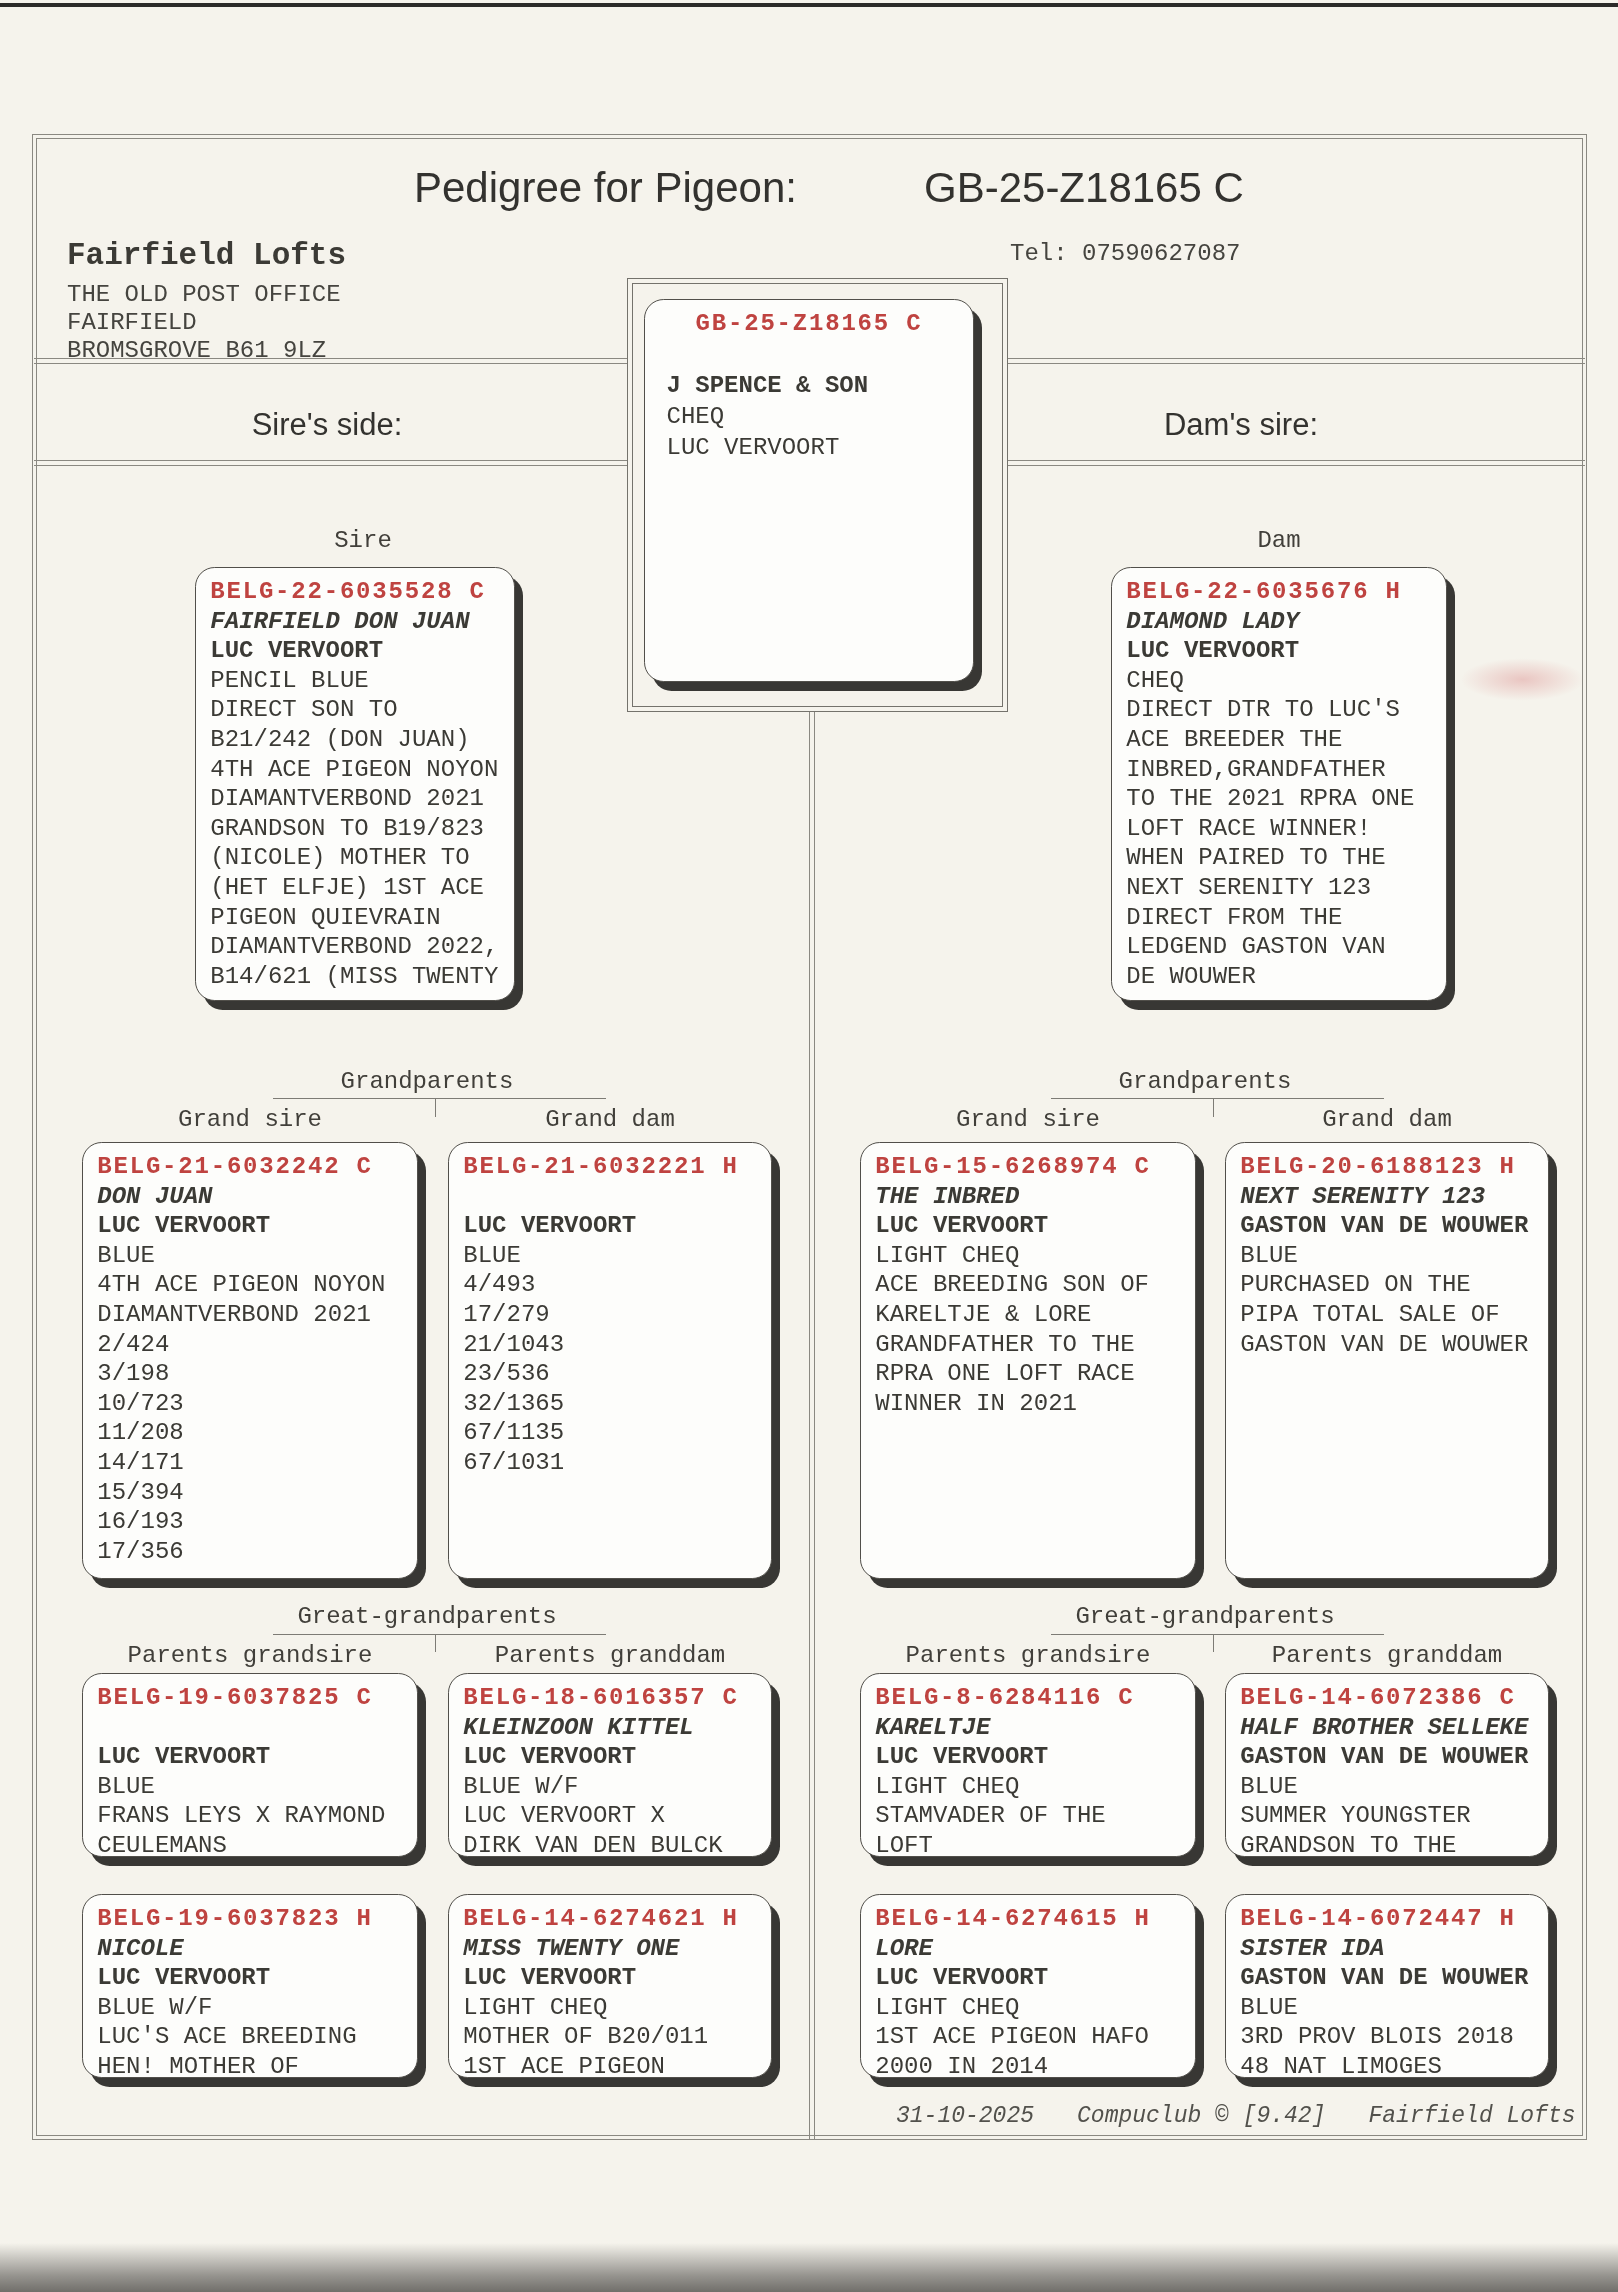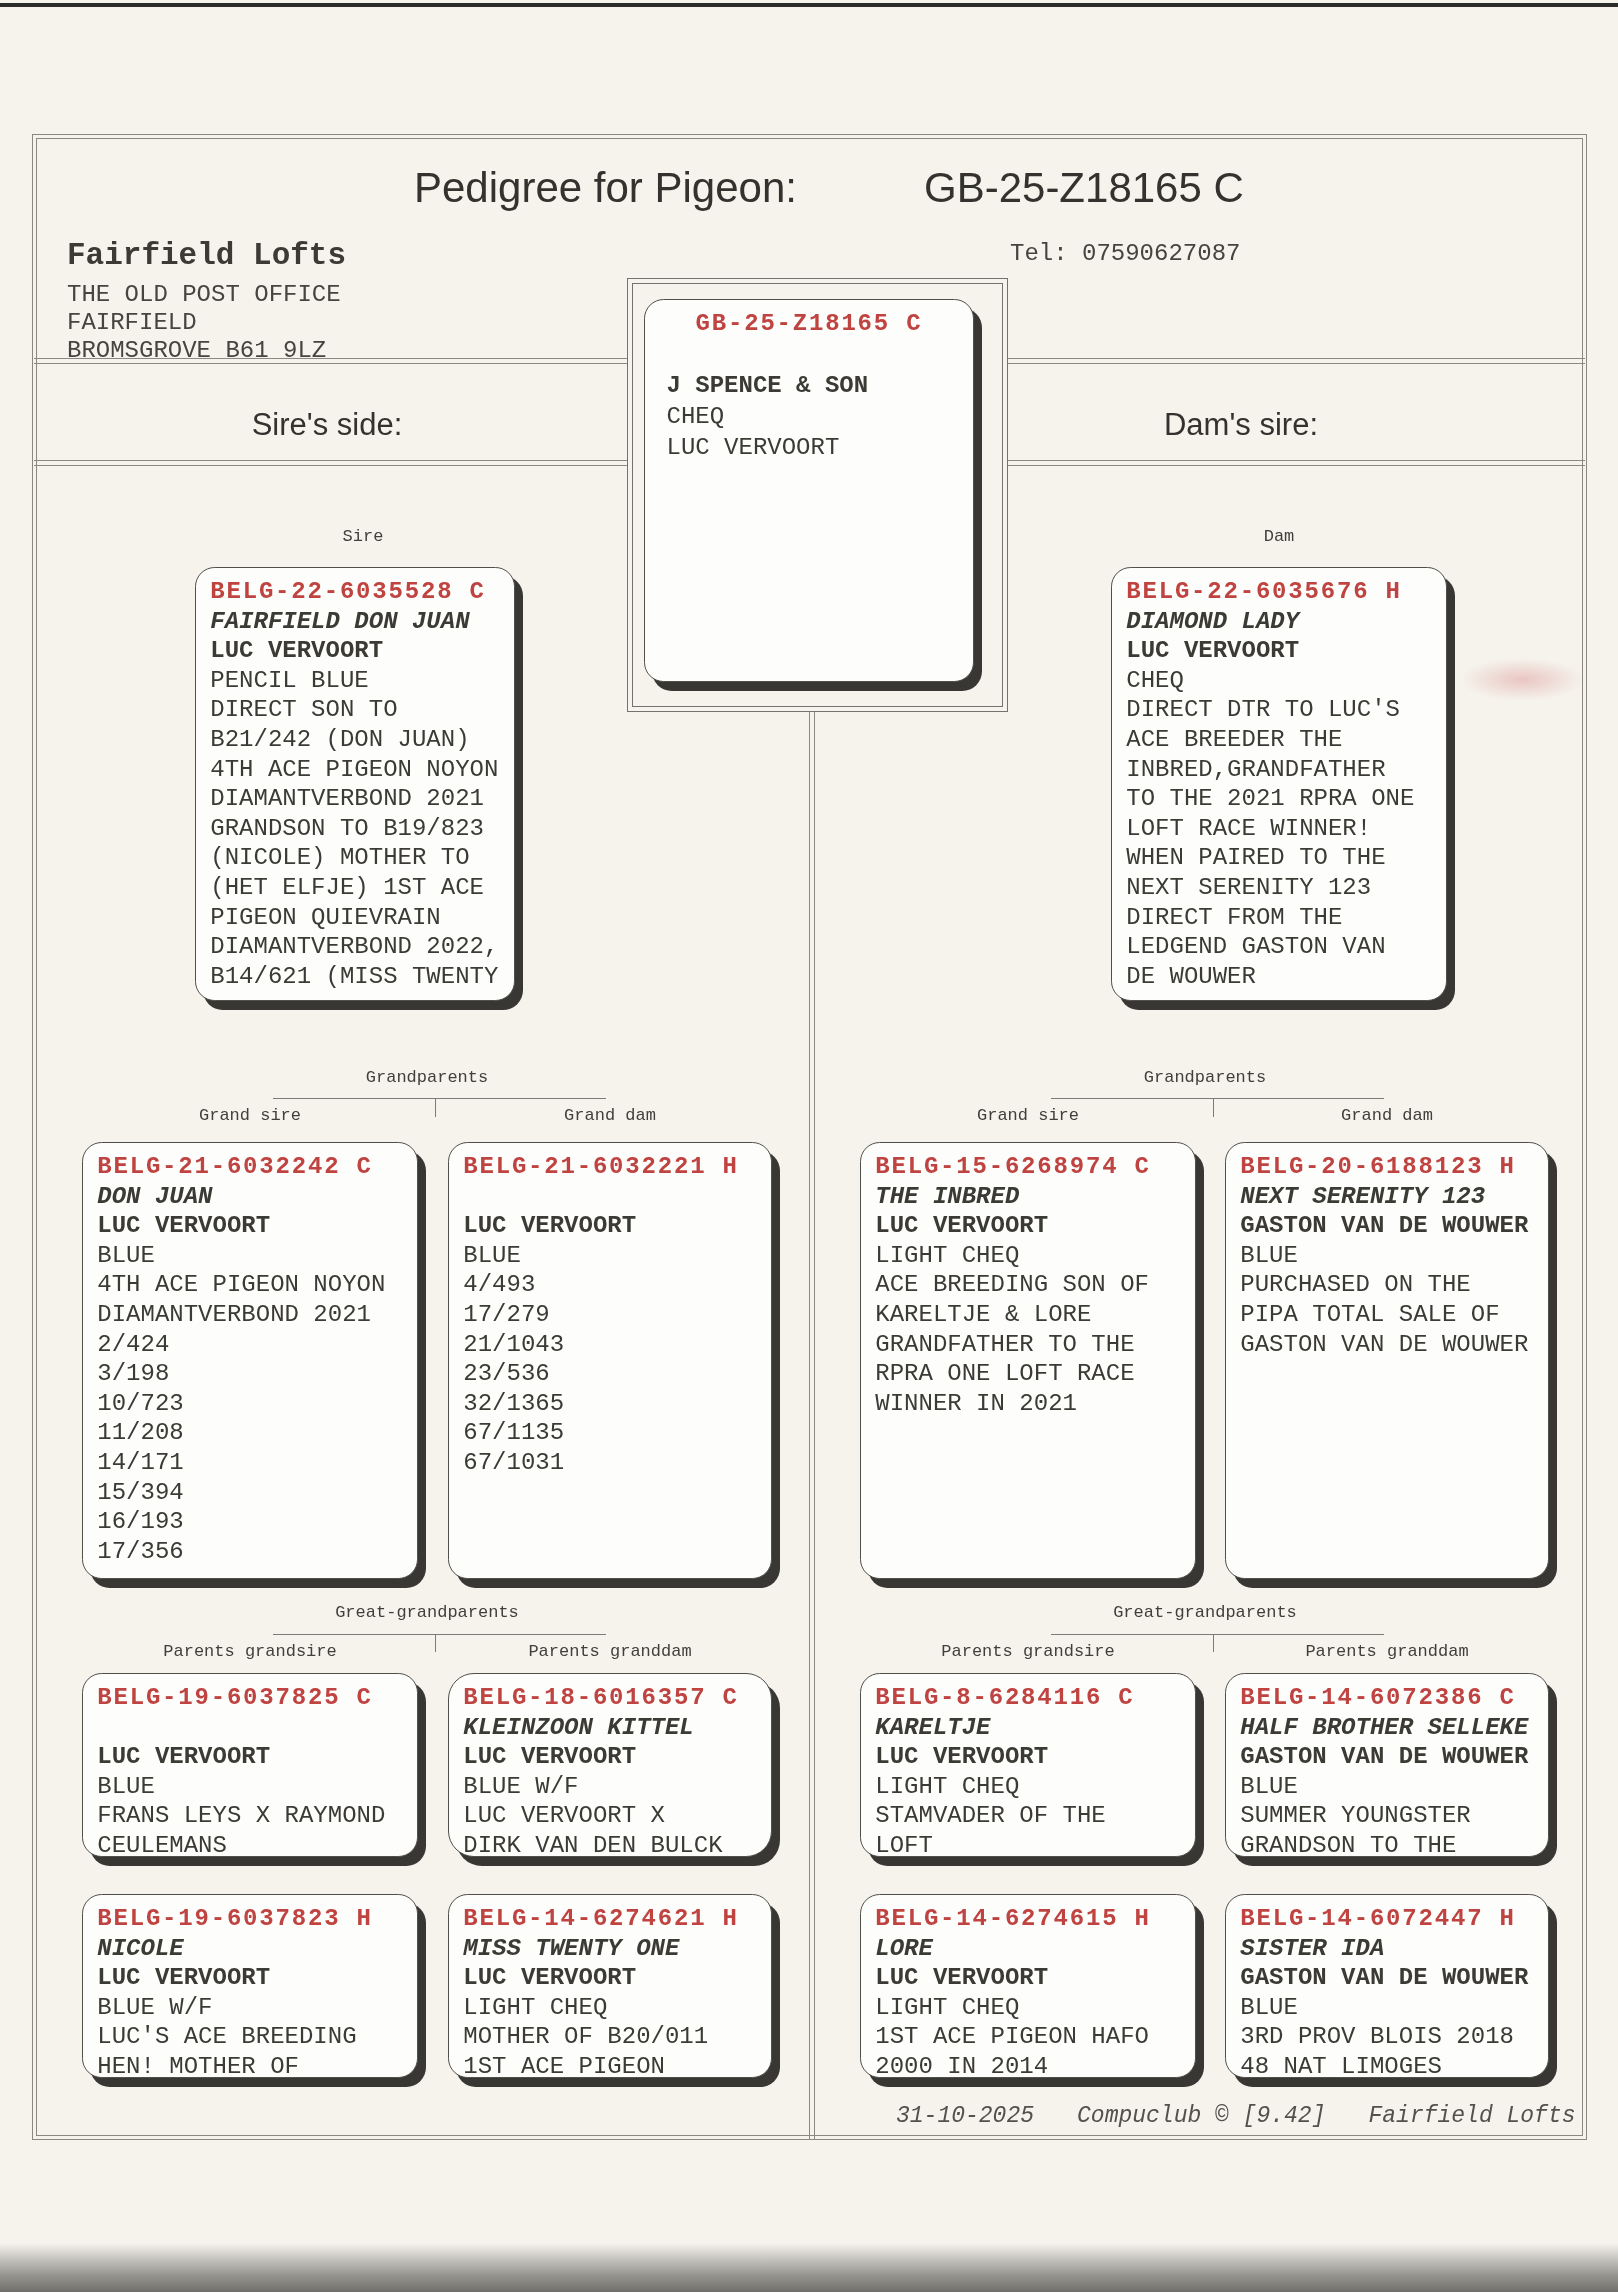--- a/index.html
+++ b/index.html
@@ -23,21 +23,21 @@
   .dblrule { position:absolute; height:6.3px; border-top:1.8px solid #8a8881; border-bottom:1.8px solid #8a8881; z-index:1; }
   .vdbl { position:absolute; width:6.3px; border-left:1.8px solid #8a8881; border-right:1.8px solid #8a8881; z-index:1; }
   .hline { position:absolute; border-top:1.8px solid #7d7b75; }
   .vtick { position:absolute; border-left:1.8px solid #7d7b75; }
 
   .title { position:absolute; font-size:42px; color:#33322f; white-space:nowrap; }
   .loft  { position:absolute; font-size:31px; font-weight:700; color:#3b3a35; white-space:nowrap; }
   .addr  { position:absolute; font-size:24px; line-height:28px; white-space:pre-line; color:#45443f; }
   .tel   { position:absolute; font-size:24px; color:#45443f; white-space:nowrap; }
   .side-label { position:absolute; font-size:31px; color:#33322f; text-align:center; }
-  .mlabel { position:absolute; text-align:center; font-size:17px; color:#413f3a; white-space:nowrap; }
+  .mlabel { position:absolute; text-align:center; font-size:24px; color:#413f3a; white-space:nowrap; }
 
   .cbox { position:absolute; border:1.8px solid #74726c; background:#f5f3ec; z-index:3; }
   .cbox-in { position:absolute; inset:3.6px; border:0.9px solid #74726c; }
 
   .pcard {
     position:absolute; background:#fdfdfb; border:1.8px solid #514f4a; border-radius:19.7px;
     box-shadow: 8px 9px 0 0 #383734;
     padding:9px 14.3px; font-size:24px; line-height:29.6px; color:#3b3a35; z-index:2;
   }
   .ring    { color:#bf4340; font-weight:700; letter-spacing:1.8px; white-space:nowrap; }
@@ -206,21 +206,21 @@
 
 <div class="pcard" style="left:82px; top:1673px; width:336px; height:184px;">
   <div class="ring">BELG-19-6037825 C</div>
   <div class="pname"></div>
   <div class="breeder">LUC VERVOORT</div>
   <div class="info">BLUE
 FRANS LEYS X RAYMOND
 CEULEMANS</div>
 </div>
 
-<div class="pcard" style="left:448px; top:1673px; width:324px; height:184px;border-radius:26px;">
+<div class="pcard" style="left:448px; top:1673px; width:324px; height:184px;">
   <div class="ring">BELG-18-6016357 C</div>
   <div class="pname">KLEINZOON KITTEL</div>
   <div class="breeder">LUC VERVOORT</div>
   <div class="info">BLUE W/F
 LUC VERVOORT X
 DIRK VAN DEN BULCK</div>
 </div>
 
 <div class="pcard" style="left:860px; top:1673px; width:336px; height:184px;">
   <div class="ring">BELG-8-6284116 C</div>

